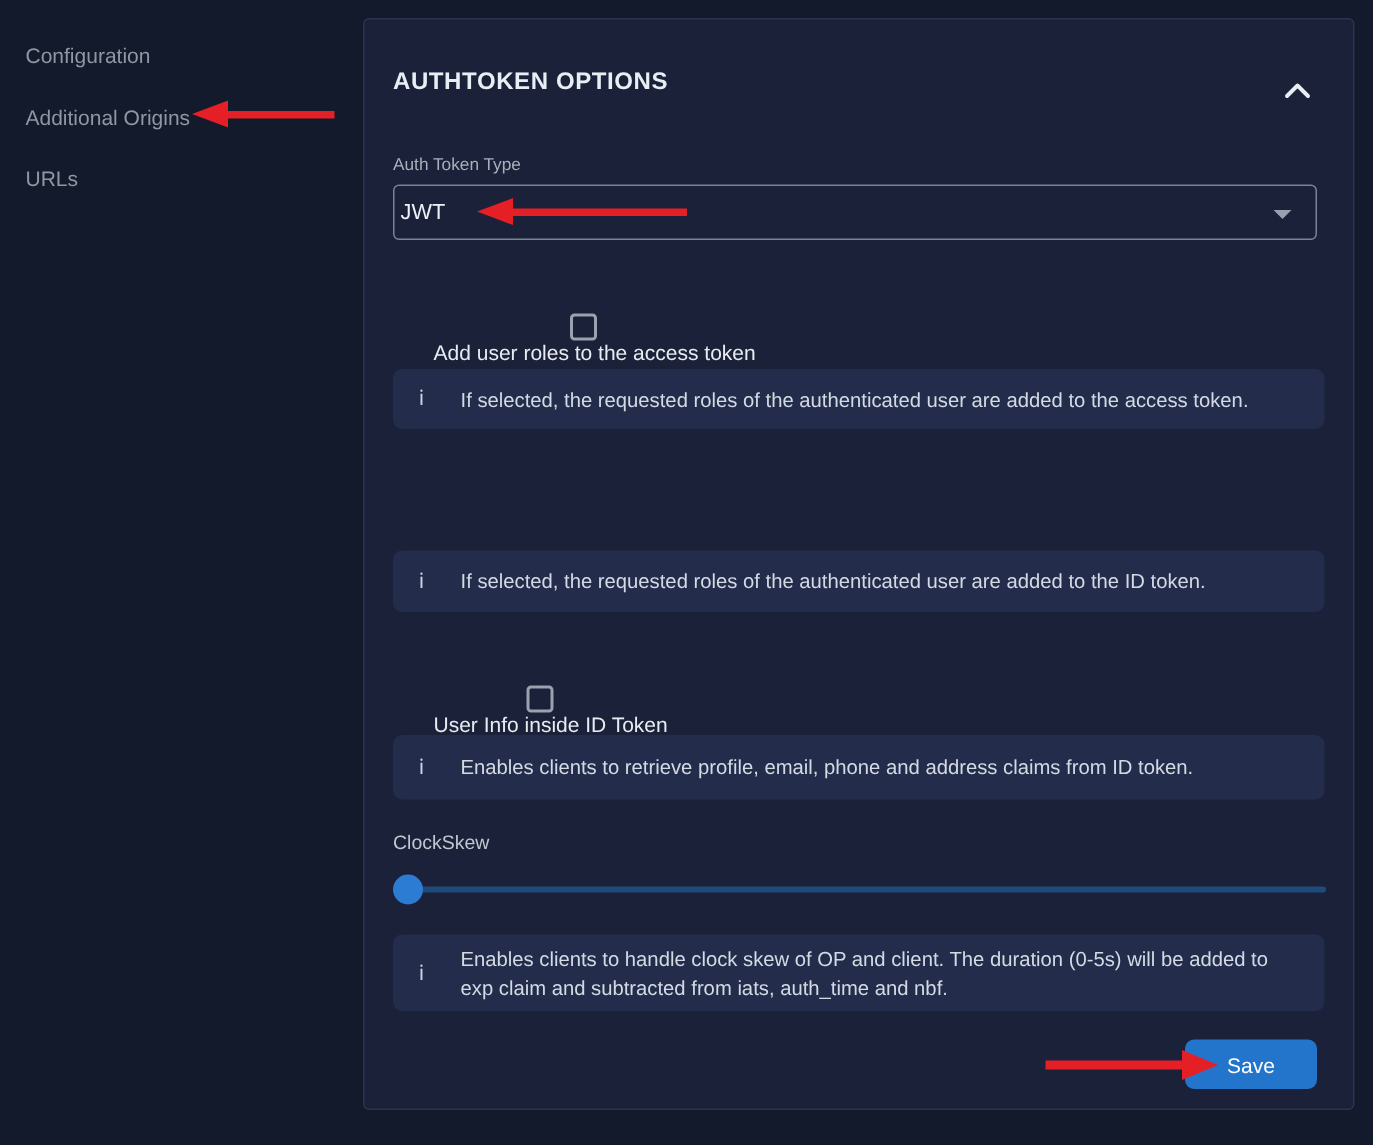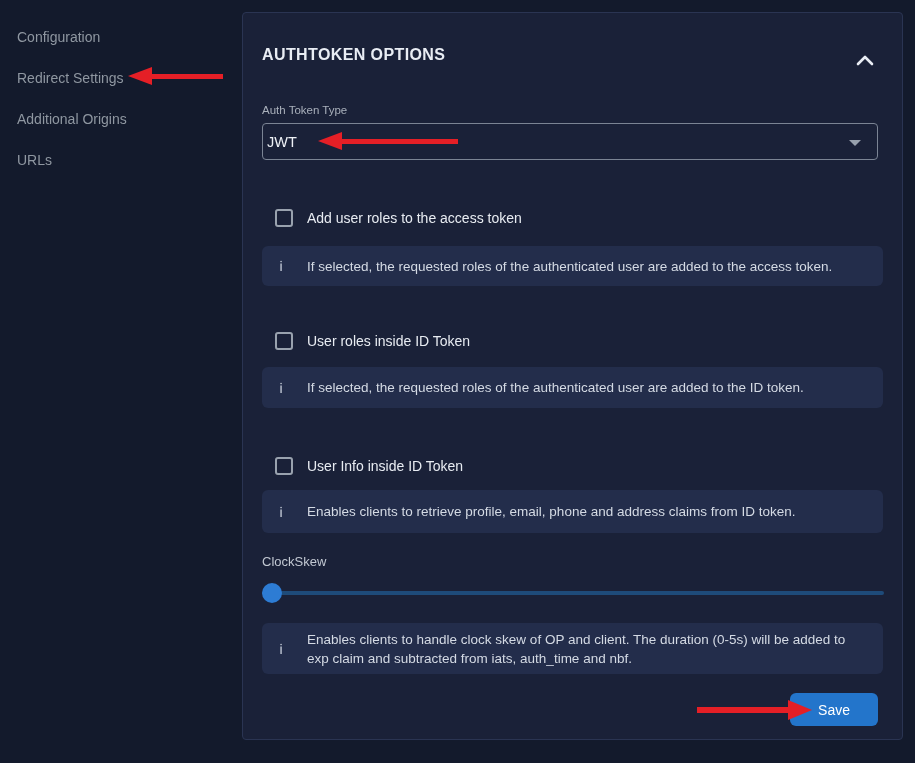--- a/index.html
+++ b/index.html
@@ -100,20 +100,21 @@
     border-top: 6px solid #97a0ad;
   }
 
   
   .check-row {
     position: absolute;
     left: 32px;
     height: 18px;
     display: flex;
     align-items: center;
+    flex-direction: column;
   }
   .checkbox {
     width: 18px;
     height: 18px;
     border: 2px solid #99a2ae;
     border-radius: 3px;
     background: transparent;
     cursor: pointer;
     flex: 0 0 auto;
   }
@@ -236,21 +237,20 @@
   #arrow-save .head-right { left: 91px; top: 0; }
   #arrow-save .tail { left: 0; top: 7px; width: 92px; height: 6px; }
 </style>
 </head>
 <body>
 
 <div class="page">
 
   <nav class="sidebar">
     <div class="sidebar-item">Configuration</div>
-    <div class="sidebar-item">Redirect Settings</div>
     <div class="sidebar-item">Additional Origins</div>
     <div class="sidebar-item">URLs</div>
   </nav>
 
   <section class="panel">
 
     <h2 class="panel-header-title">AUTHTOKEN OPTIONS</h2>
 
     <span class="collapse-btn">
       <svg width="22" height="16" viewBox="0 0 22 16">
@@ -267,24 +267,20 @@
 
     <div class="check-row" style="top:196px">
       <span class="checkbox"></span>
       <span class="check-label">Add user roles to the access token</span>
     </div>
     <div class="info-box" style="top:233px; height:40px">
       <span class="info-icon">ℹ</span>
       <span class="info-text">If selected, the requested roles of the authenticated user are added to the access token.</span>
     </div>
 
-    <div class="check-row" style="top:319px">
-      <span class="checkbox"></span>
-      <span class="check-label">User roles inside ID Token</span>
-    </div>
     <div class="info-box" style="top:354px; height:41px">
       <span class="info-icon">ℹ</span>
       <span class="info-text">If selected, the requested roles of the authenticated user are added to the ID token.</span>
     </div>
 
     <div class="check-row" style="top:444px">
       <span class="checkbox"></span>
       <span class="check-label">User Info inside ID Token</span>
     </div>
     <div class="info-box" style="top:477px; height:43px">

